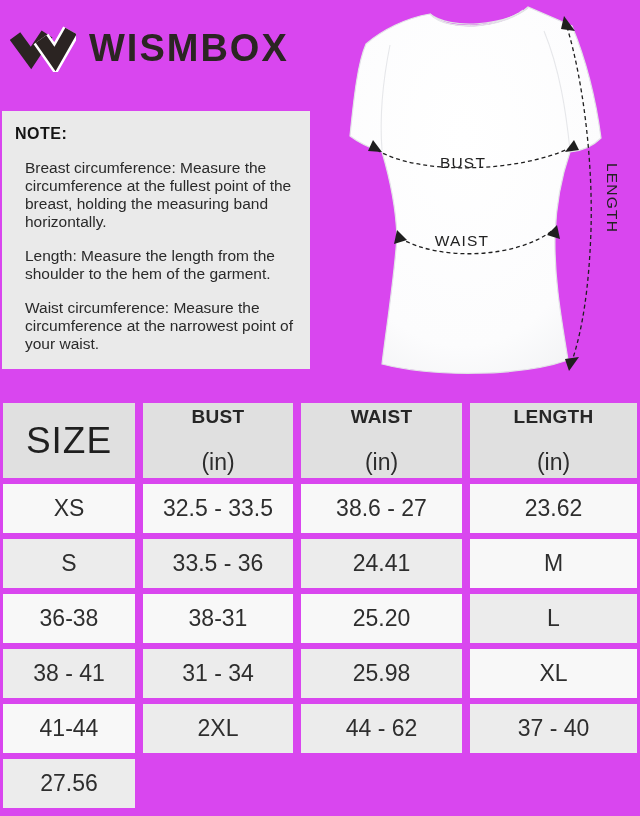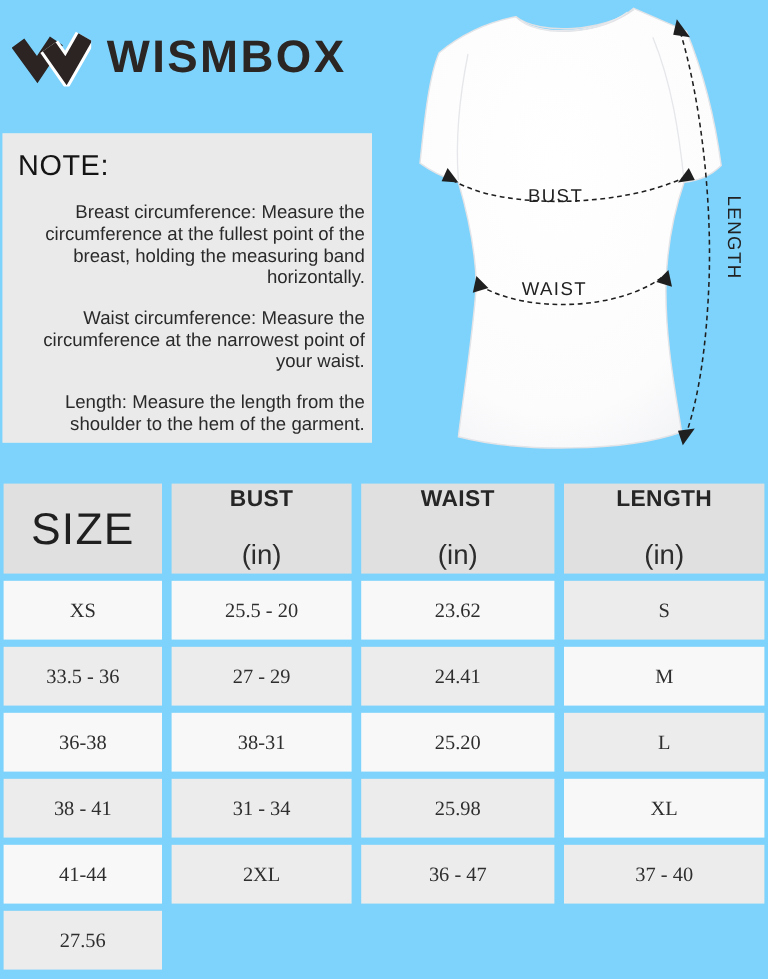--- a/index.html
+++ b/index.html
@@ -1,46 +1,46 @@
 <!DOCTYPE html>
 <html><head>
 <meta charset="utf-8">
 <style>
   html,body{margin:0;padding:0;background:#ffffff;}
   body{width:640px;height:816px;font-family:"Liberation Sans",sans-serif;}
-  .page{position:relative;width:640px;height:816px;overflow:hidden;background:#7dd3fc;}
+  .page{position:relative;width:640px;height:816px;overflow:hidden;background:#d946ef;}
 
   
   .brand{position:absolute;left:10px;top:24px;display:flex;align-items:center;gap:13px;}
   .wordmark{font-size:38px;font-weight:700;letter-spacing:2px;color:#2b2523;}
 
   
   .figure{position:absolute;left:320px;top:0;width:320px;height:395px;}
   .figure svg{display:block;}
   .measure-label{font-size:15.5px;letter-spacing:1.2px;fill:#222;font-family:"Liberation Sans",sans-serif;}
 
   
   .note{position:absolute;left:2px;top:111px;width:308px;height:258px;background:#eaeaea;
         box-sizing:border-box;padding:14px 6px 0 13px;color:#232323;}
-  .note-title{margin:0 0 15px 0;font-size:24px;font-weight:400;letter-spacing:.5px;color:#141414;}
-  .note p{margin:16px 0 11px 10px;font-size:15.5px;line-height:18px;color:#2a2a2a;text-align:right;}
+  .note-title{margin:0 0 15px 0;font-size:16px;font-weight:700;letter-spacing:.5px;color:#141414;}
+  .note p{margin:16px 0 11px 10px;font-size:15.5px;line-height:18px;color:#2a2a2a;}
 
   
   .size-table{position:absolute;left:3px;top:403px;width:634px;display:grid;
               grid-template-columns:132px 150px 161px 167px;
               grid-template-rows:75px repeat(6,49px);
               column-gap:8px;row-gap:6px;}
   .cell{display:flex;align-items:center;justify-content:center;text-align:right;}
   .hdr{background:#e0e0e0;flex-direction:column;line-height:1.22;}
   .hdr .lbl{font-size:19px;font-weight:700;color:#262626;letter-spacing:.3px;}
   .hdr .unit{font-size:23px;font-weight:400;color:#2c2c2c;margin-top:20px;}
   .hdr-size .lbl{font-size:37px;font-weight:400;letter-spacing:1px;color:#1f1f1f;}
   .light{background:#f8f8f8;}
   .shade{background:#ececec;}
-  .data{font-size:17px;color:#2e2e2e;font-family:Liberation Serif, serif;}
+  .data{font-size:23px;color:#2e2e2e;}
 </style>
 </head>
 <body>
 
 <div class="page">
 
   <div class="brand">
     <svg width="66" height="48" viewBox="0 0 66 48">
       <path d="M5,12 L21,34 L37,10" stroke="#2b2422" stroke-width="13" fill="none"></path>
       <path d="M31,15 L45,35 L61,7" stroke="#ffffff" stroke-width="18" fill="none"></path>
@@ -92,22 +92,22 @@
       <path d="M 247,27 C 263,80 273,160 271,230 C 269,290 262,330 253,358" fill="none" stroke="#1f1f1f" stroke-width="1.3" stroke-dasharray="4 3"></path>
       <polygon points="244,16 255,31 241,29" fill="#1f1f1f"></polygon>
       <polygon points="249,371 259,357 245,359" fill="#1f1f1f"></polygon>
       <text class="measure-label" transform="translate(287,198) rotate(90)" text-anchor="middle">LENGTH</text>
     </svg>
   </div>
 
   <div class="note">
     <h2 class="note-title">NOTE:</h2>
     <p>Breast circumference: Measure the circumference at the fullest point of the breast, holding the measuring band horizontally.</p>
+    <p>Length: Measure the length from the shoulder to the hem of the garment.</p>
     <p>Waist circumference: Measure the circumference at the narrowest point of your waist.</p>
-    <p>Length: Measure the length from the shoulder to the hem of the garment.</p>
   </div>
 
   <div class="size-table">
 
     <div class="cell hdr hdr-size">
       <span class="lbl">SIZE</span>
     </div>
     <div class="cell hdr">
       <span class="lbl">BUST</span>
       <span class="unit">(in)</span>
@@ -115,40 +115,40 @@
     <div class="cell hdr">
       <span class="lbl">WAIST</span>
       <span class="unit">(in)</span>
     </div>
     <div class="cell hdr">
       <span class="lbl">LENGTH</span>
       <span class="unit">(in)</span>
     </div>
 
     <div class="cell light data">XS</div>
-    <div class="cell light data">25.5 - 20</div>
+    <div class="cell light data">32.5 - 33.5</div>
+    <div class="cell light data">38.6 - 27</div>
     <div class="cell light data">23.62</div>
 
     <div class="cell shade data">S</div>
     <div class="cell shade data">33.5 - 36</div>
-    <div class="cell shade data">27 - 29</div>
     <div class="cell shade data">24.41</div>
 
     <div class="cell light data">M</div>
     <div class="cell light data">36-38</div>
     <div class="cell light data">38-31</div>
     <div class="cell light data">25.20</div>
 
     <div class="cell shade data">L</div>
     <div class="cell shade data">38 - 41</div>
     <div class="cell shade data">31 - 34</div>
     <div class="cell shade data">25.98</div>
 
     <div class="cell light data">XL</div>
     <div class="cell light data">41-44</div>
 
     <div class="cell shade data">2XL</div>
-    <div class="cell shade data">36 - 47</div>
+    <div class="cell shade data">44 - 62</div>
     <div class="cell shade data">37 - 40</div>
     <div class="cell shade data">27.56</div>
   </div>
 
 </div>
 
 </body></html>

